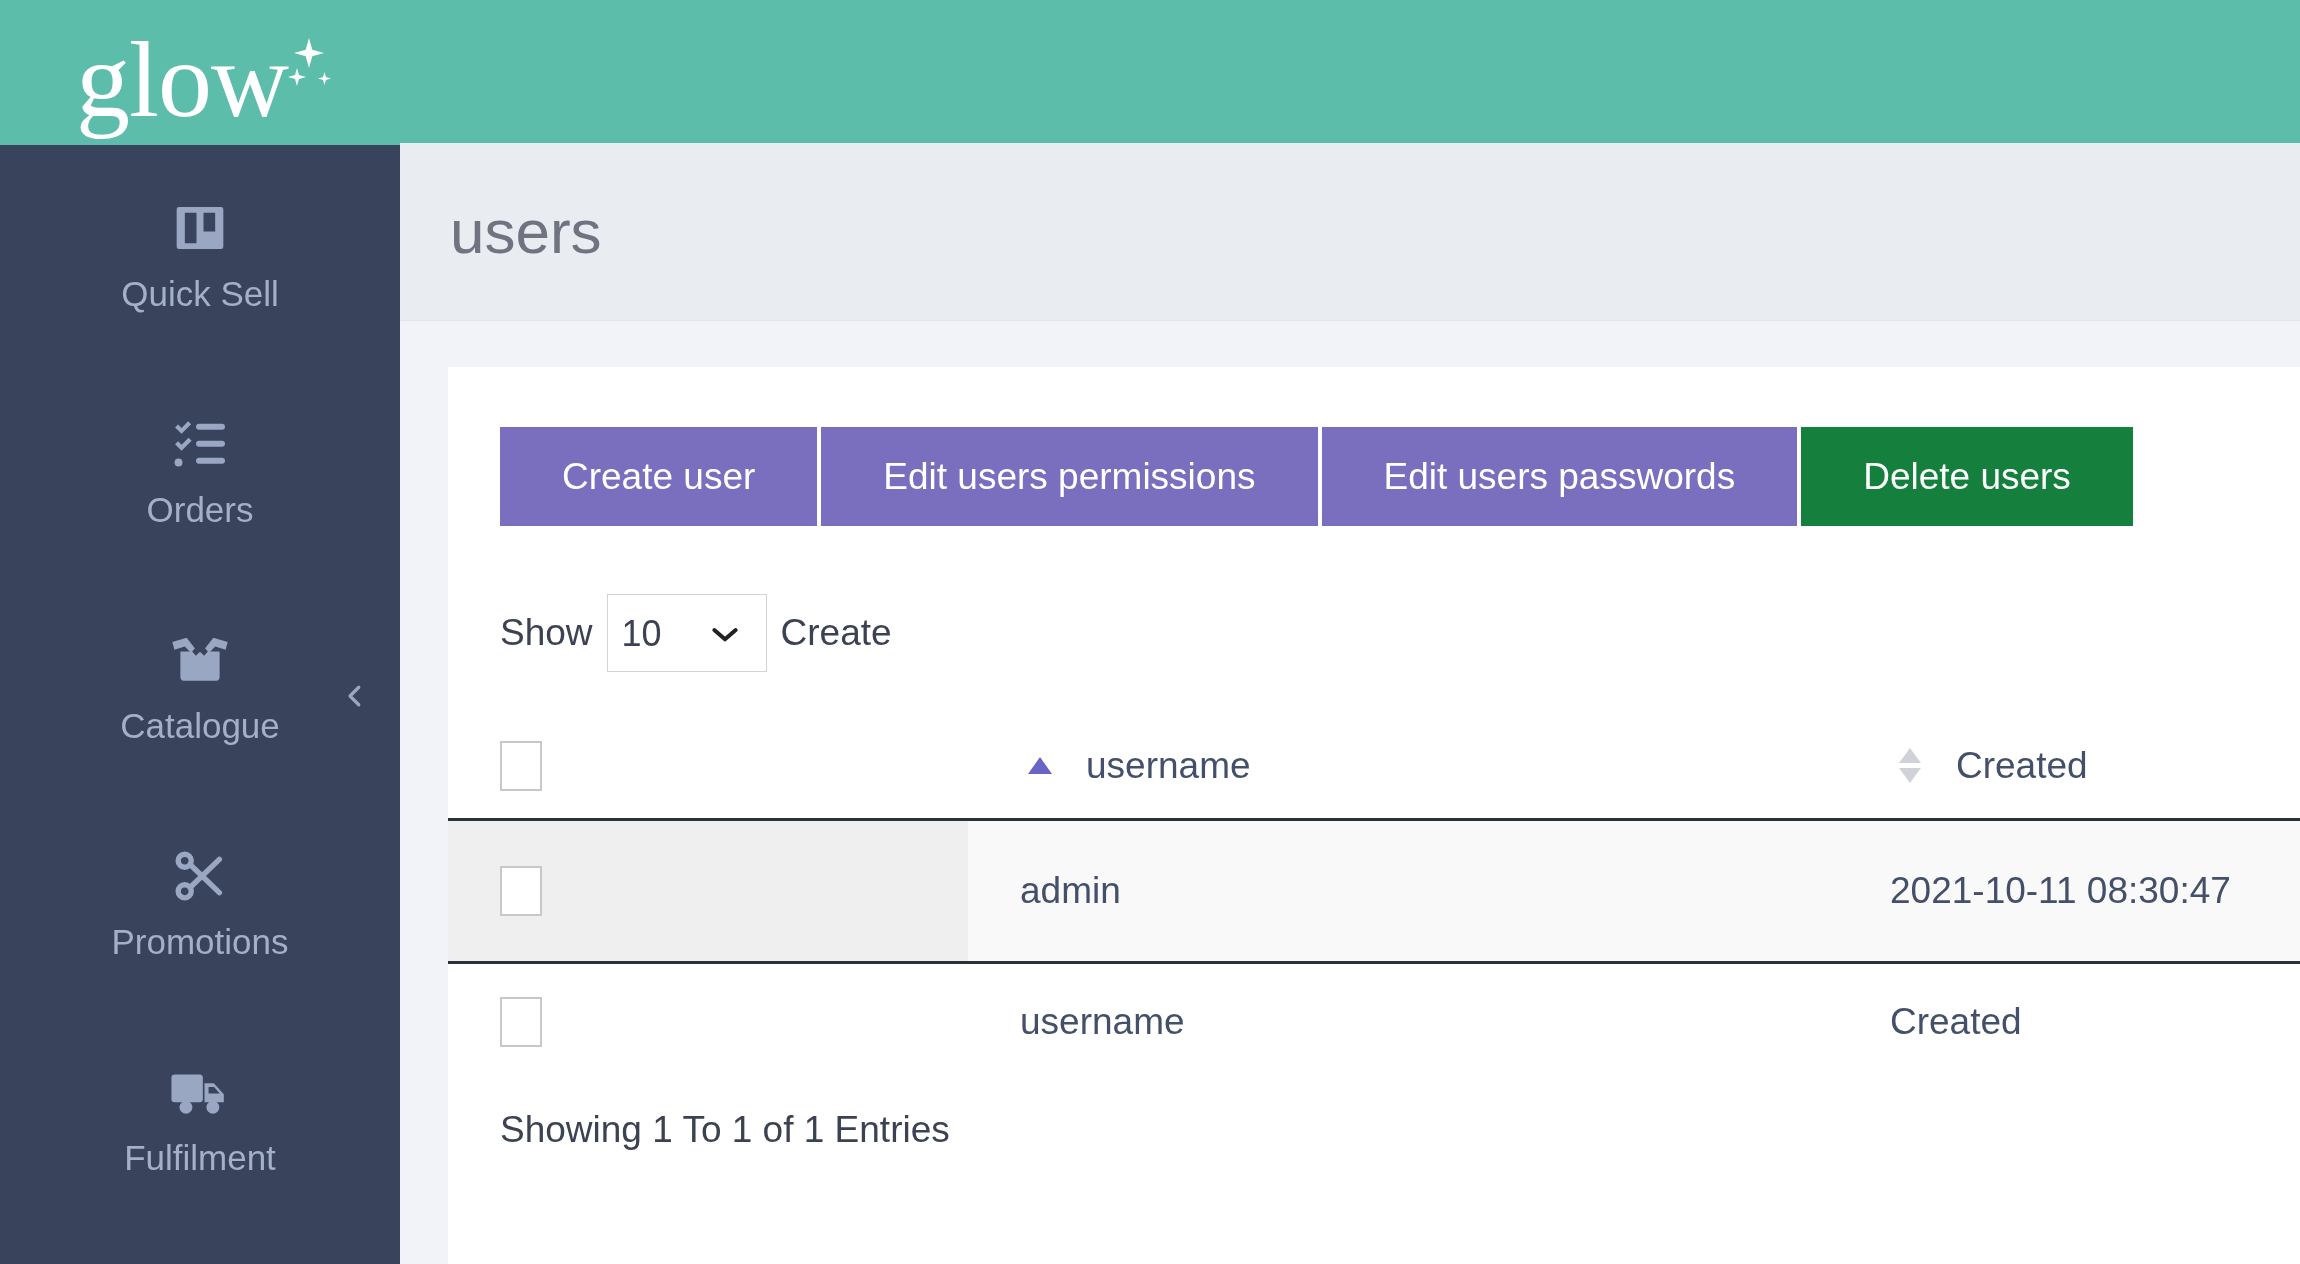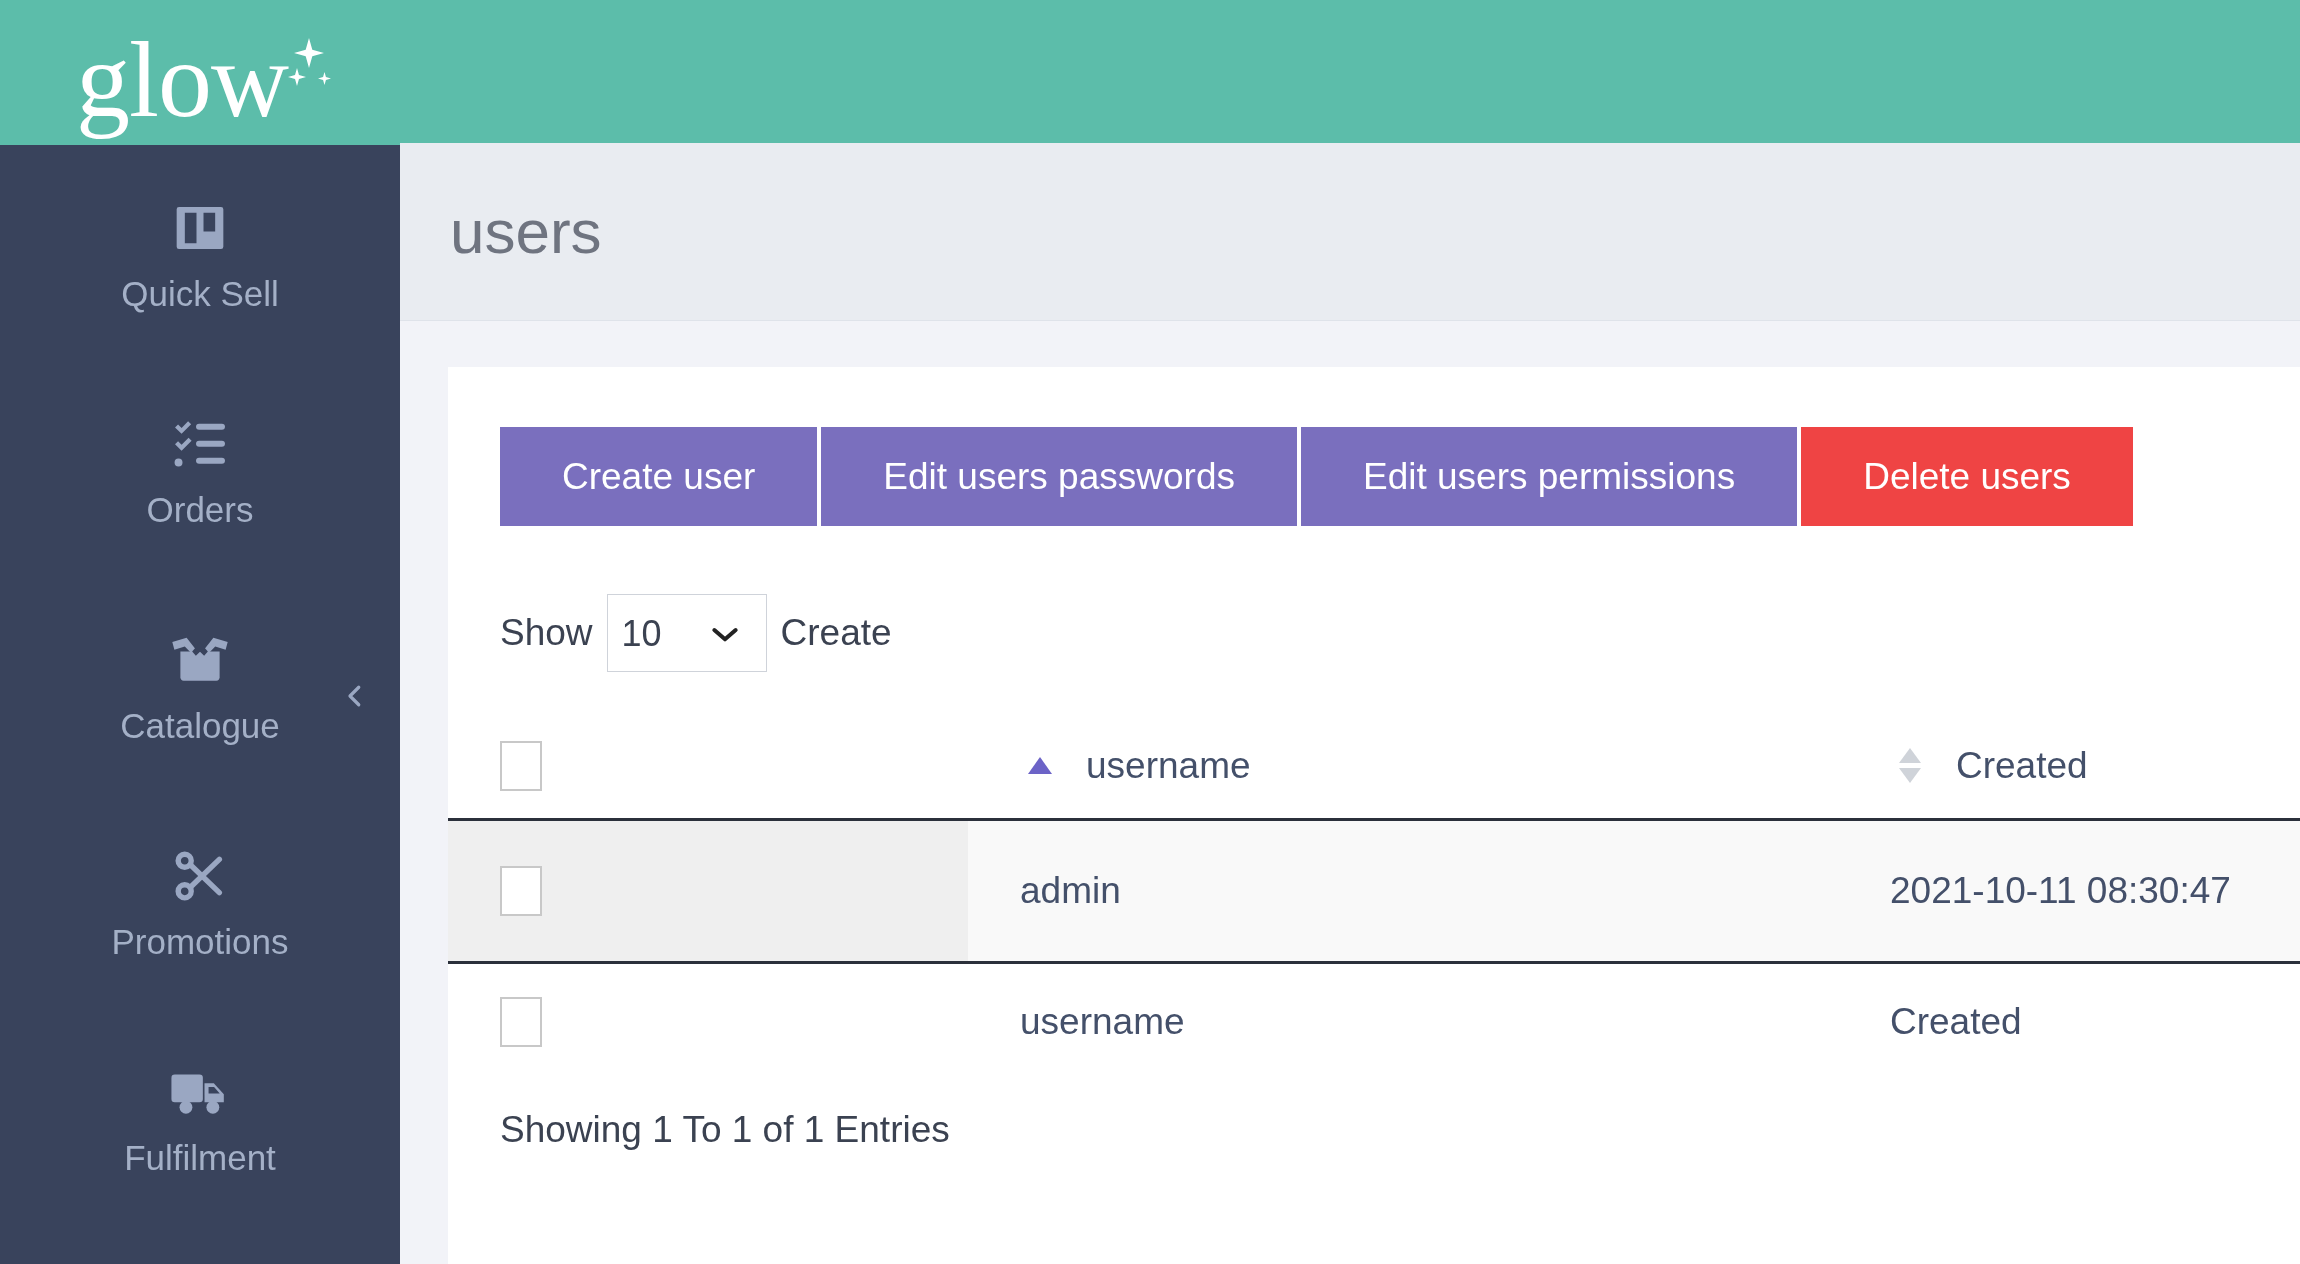--- a/index.html
+++ b/index.html
@@ -158,21 +158,21 @@
     color: #ffffff;
     font-family: "Liberation Sans", sans-serif;
     font-size: 37px;
     line-height: 99px;
     padding: 0 62px;
     cursor: pointer;
     white-space: nowrap;
     text-align: center;
   }
   .btn-primary { background: #7a6fbe; }
-  .btn-danger  { background: #ef4444; }
+  .btn-danger  { background: #15803d; }
 
   
   .entries-row {
     display: flex;
     align-items: center;
     margin-left: 52px;
     margin-top: 68px;
     font-size: 37px;
     color: #3b4251;
     font-weight: 300;
@@ -395,22 +395,22 @@
   <div class="main">
 
     <div class="page-header">
       <span class="page-title">users</span>
     </div>
 
     <div class="card">
 
       <div class="btn-row">
         <button class="btn btn-primary">Create user</button>
+        <button class="btn btn-primary">Edit users permissions</button>
         <button class="btn btn-primary">Edit users passwords</button>
-        <button class="btn btn-primary">Edit users permissions</button>
         <button class="btn btn-danger">Delete users</button>
       </div>
 
       <div class="entries-row">
         <span class="entries-label">Show</span>
         <span class="select-wrap">
           <select class="entries-select">
             <option>10</option>
             <option>25</option>
             <option>50</option>

